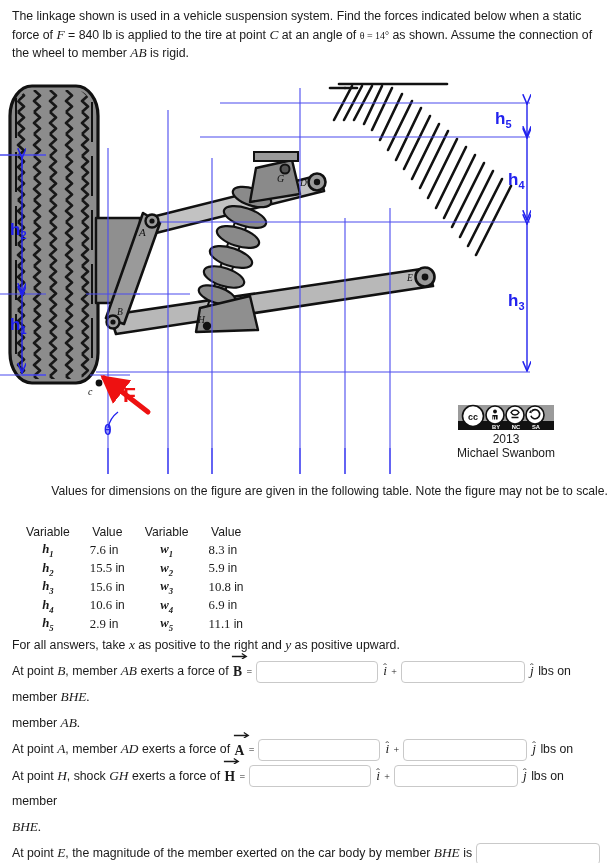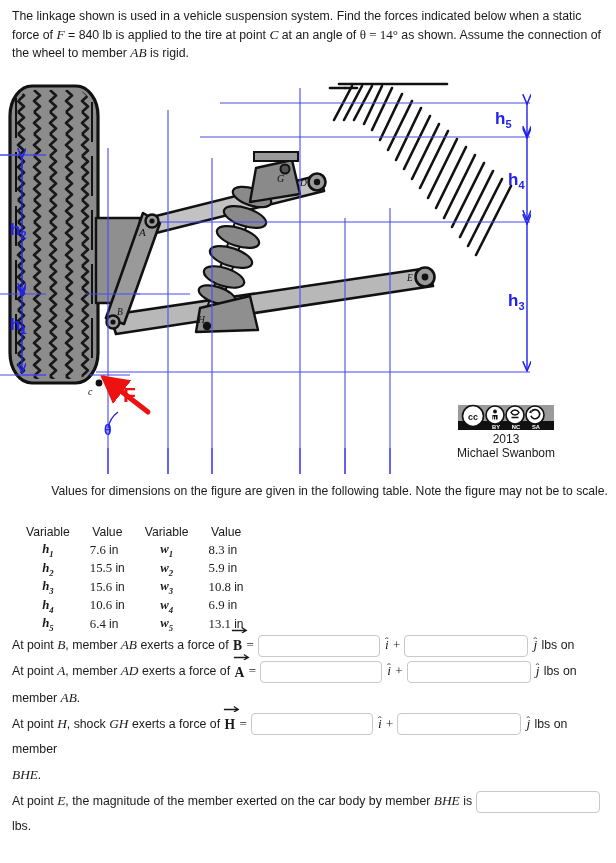--- a/index.html
+++ b/index.html
@@ -3,21 +3,21 @@
 <meta charset="utf-8">
 <style>
   html,body{margin:0;padding:0;}
   body{
     width:616px;height:863px;background:#ffffff;
     font-family:"Liberation Sans", sans-serif;
     font-size:12.2px;color:#1a1a1a;overflow:hidden;
     position:relative;
   }
   .mathvar{font-family:"Liberation Serif", serif;font-style:italic;font-size:13.4px;}
-  .mathnum{font-family:"Liberation Serif", serif;font-size:13px;}
+  .mathnum{font-family:"Liberation Serif", serif;font-size:10px;}
 
   
   #intro{
     position:absolute;left:12px;top:8px;width:592px;
     line-height:17.5px;font-size:12.3px;
   }
 
   
   #figure{
     position:absolute;left:0;top:68px;width:616px;height:406px;
@@ -343,44 +343,50 @@
       <td class="val"><span>10.8</span> <span class="u">in</span></td>
     </tr>
     <tr>
       <td class="var"><span>h</span><sub>4</sub></td>
       <td class="val"><span>10.6</span> <span class="u">in</span></td>
       <td class="var"><span>w</span><sub>4</sub></td>
       <td class="val"><span>6.9</span> <span class="u">in</span></td>
     </tr>
     <tr>
       <td class="var"><span>h</span><sub>5</sub></td>
-      <td class="val"><span>6.4</span> <span class="u">in</span></td>
+      <td class="val"><span>2.9</span> <span class="u">in</span></td>
       <td class="var"><span>w</span><sub>5</sub></td>
-      <td class="val"><span>13.1</span> <span class="u">in</span></td>
+      <td class="val"><span>11.1</span> <span class="u">in</span></td>
     </tr>
   </tbody>
 </table>
 
 <div id="questions">
 
+  <div class="qline">
+    <span>For all answers, take </span><span class="mathvar">x</span><span> as positive to the right and </span><span class="mathvar">y</span><span> as positive upward.</span>
+  </div>
 
   <div class="qline">
     <span>At point </span><span class="mathvar">B</span><span>, member </span><span class="mathvar">AB</span><span> exerts a force of </span><span class="vecsym"><svg class="bar" viewBox="0 0 20 7" preserveAspectRatio="none" width="18" height="7">
           <path d="M1,4.5 L16,4.5 M12,1.5 L17,4.5 L12,7" stroke="#1a1a1a" stroke-width="1.3" fill="none"></path>
         </svg><span>B</span></span> <span class="mathnum">=</span><input class="ansbox" value="" style=""><span class="unitvec"><span class="hat">̂</span><span>i</span></span> <span class="mathnum">+</span><input class="ansbox wide" value="" style=""><span class="unitvec"><span class="hat">̂</span><span>j</span></span> <span>lbs on</span>
   </div>
-
+  <div class="qline">
+    <span>member </span><span class="mathvar">BHE</span><span class="mathvar">.</span>
+  </div>
+
+  <div class="qline">
+    <span>member </span><span class="mathvar">AB</span><span class="mathvar">.</span>
+  </div>
   <div class="qline">
     <span>At point </span><span class="mathvar">A</span><span>, member </span><span class="mathvar">AD</span><span> exerts a force of </span><span class="vecsym"><svg class="bar" viewBox="0 0 20 7" preserveAspectRatio="none" width="18" height="7">
           <path d="M1,4.5 L16,4.5 M12,1.5 L17,4.5 L12,7" stroke="#1a1a1a" stroke-width="1.3" fill="none"></path>
         </svg><span>A</span></span> <span class="mathnum">=</span><input class="ansbox" value="" style=""><span class="unitvec"><span class="hat">̂</span><span>i</span></span> <span class="mathnum">+</span><input class="ansbox wide" value="" style=""><span class="unitvec"><span class="hat">̂</span><span>j</span></span> <span>lbs on</span>
   </div>
-  <div class="qline">
-    <span>member </span><span class="mathvar">AB</span><span class="mathvar">.</span>
-  </div>
 
   <div class="qline">
     <span>At point </span><span class="mathvar">H</span><span>, shock </span><span class="mathvar">GH</span><span> exerts a force of </span><span class="vecsym"><svg class="bar" viewBox="0 0 20 7" preserveAspectRatio="none" width="18" height="7">
           <path d="M1,4.5 L16,4.5 M12,1.5 L17,4.5 L12,7" stroke="#1a1a1a" stroke-width="1.3" fill="none"></path>
         </svg><span>H</span></span> <span class="mathnum">=</span><input class="ansbox" value="" style=""><span class="unitvec"><span class="hat">̂</span><span>i</span></span> <span class="mathnum">+</span><input class="ansbox wide" value="" style=""><span class="unitvec"><span class="hat">̂</span><span>j</span></span> <span>lbs on member</span>
   </div>
   <div class="qline">
     <span class="mathvar">BHE</span><span class="mathvar">.</span>
   </div>
 

